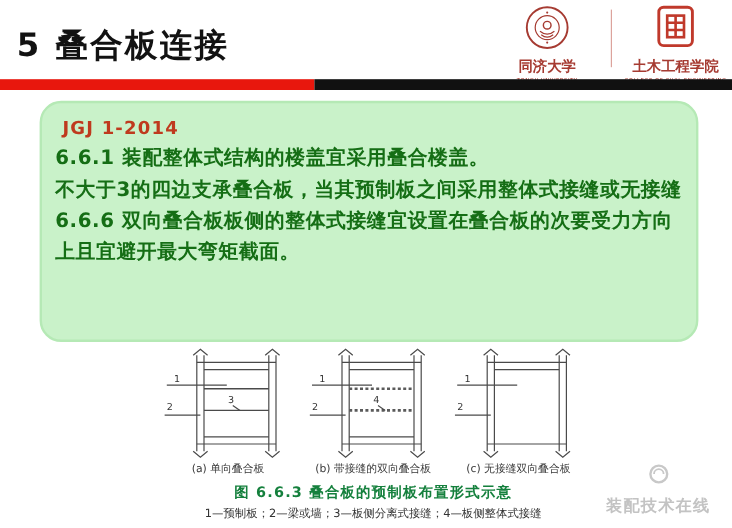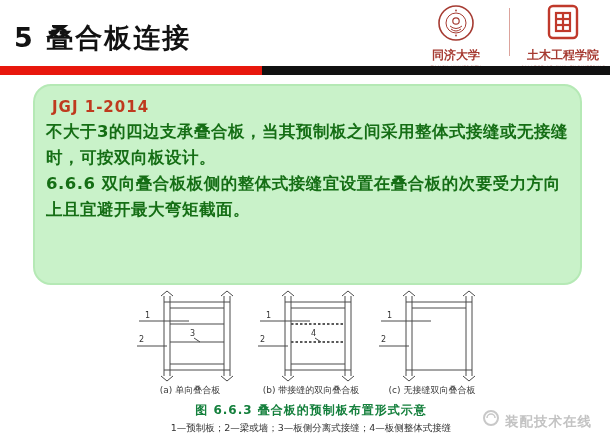--- a/index.html
+++ b/index.html
@@ -47,21 +47,21 @@
   .subfig-caption{font-size:9px;color:#3a3a3a;margin-top:2px;white-space:nowrap;}
   .fig-caption{
     margin-top:5px;text-align:center;font-size:12px;font-weight:bold;
     color:#15803d;letter-spacing:1px;white-space:nowrap;
   }
   .fig-legend{
     margin-top:3px;text-align:center;font-size:9.5px;color:#333;white-space:nowrap;
   }
   
   .watermark{
-    position:absolute;right:18px;bottom:9px;display:flex;align-items:flex-end;gap:5px;
+    position:absolute;right:18px;bottom:9px;display:flex;align-items:center;gap:5px;flex-direction:column;
   }
   .watermark-text{font-size:13.5px;font-weight:bold;color:#c3c3c3;letter-spacing:1px;}
   
   .dline{stroke:#4a4a4a;stroke-width:1;fill:none;}
   .djoint{stroke:#4a4a4a;stroke-width:1.2;fill:none;}
   .djoint-hatch{stroke:#5a5a5a;stroke-width:2.2;fill:none;stroke-dasharray:2.5 2;}
   .dtext{font-size:8px;fill:#333;font-family:"DejaVu Sans",sans-serif;}
 </style>
 </head>
 <body>
@@ -99,22 +99,22 @@
   </div>
 </div>
 
 <div class="divider-bar">
   <div class="divider-red"></div>
   <div class="divider-black"></div>
 </div>
 
 <div class="content-box">
   <div class="code-label">JGJ 1-2014</div>
+  <div class="clause-line">6.6.1 装配整体式结构的楼盖宜采用叠合楼盖。</div>
   <div class="clause-line">不大于3的四边支承叠合板，当其预制板之间采用整体式接缝或无接缝</div>
-  <div class="clause-line">时，可按双向板设计。</div>
   <div class="clause-line">6.6.6 双向叠合板板侧的整体式接缝宜设置在叠合板的次要受力方向</div>
   <div class="clause-line">上且宜避开最大弯矩截面。</div>
 </div>
 
 <div class="figure-block">
   <div class="figs-row">
 
     <div class="subfig">
       <svg width="106" height="92" viewBox="0 0 106 92">
         <line class="dline" x1="27" y1="6" x2="27" y2="86"></line>

